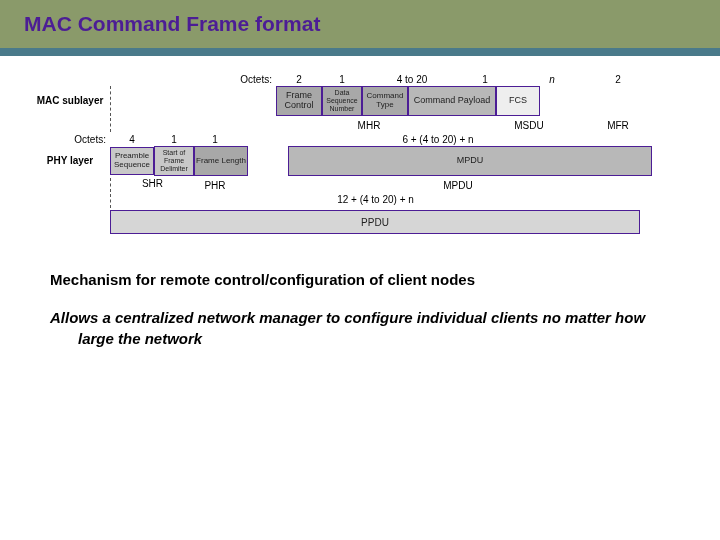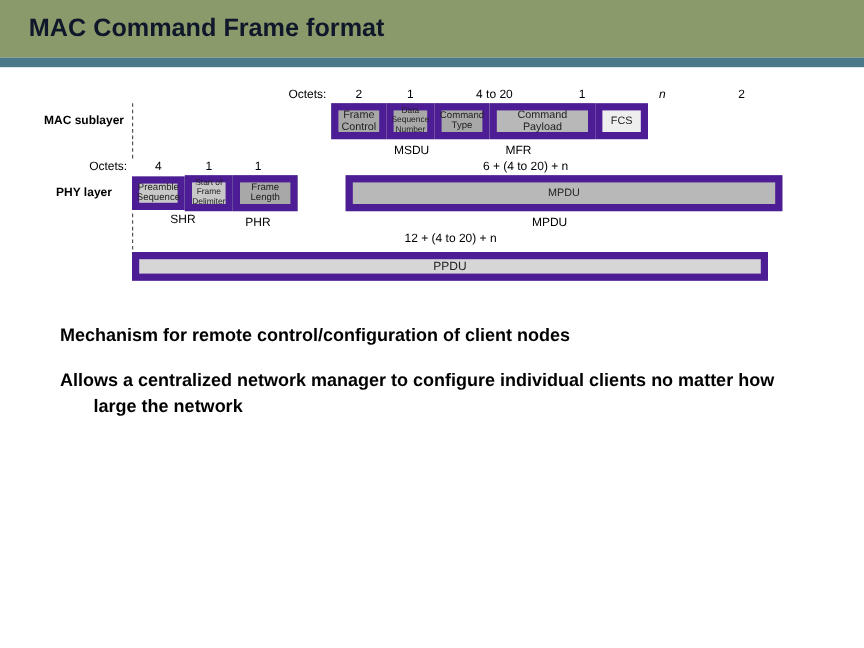--- a/index.html
+++ b/index.html
@@ -1,35 +1,35 @@
 <!DOCTYPE html>
 <html><head>
 <meta charset="utf-8">
 <style>
   * { box-sizing: border-box; margin: 0; padding: 0; }
   body { width: 720px; height: 540px; font-family: Arial, sans-serif; background: #fff; overflow: hidden; }
   .header { background: #8a9a6a; padding: 12px 24px; }
-  .header h1 { color: #0f172a; font-size: 21px; font-weight: bold; }
+  .header h1 { color: #4c1d95; font-size: 21px; font-weight: bold; }
   .stripe { height: 8px; background: #4a7a8a; }
   .diagram { padding: 18px 30px 10px 30px; }
   .row { display: flex; align-items: center; margin-bottom: 2px; }
   .leftlabel { width: 80px; text-align: center; font-size: 10px; font-weight: bold; line-height: 1.2; }
   .octets-row { display: flex; align-items: flex-end; margin-bottom: 1px; }
   .octets-label { font-size: 10px; text-align: right; padding-right: 4px; }
   .spacer { flex-shrink: 0; }
-  .cell { border: 6px solid #4c1d95; display: flex; align-items: center; justify-content: center; text-align: center; font-size: 9px; color: #222; line-height: 1.1; padding: 2px 1px; }
+  .cell { border: 1px solid #4c1d95; display: flex; align-items: center; justify-content: center; text-align: center; font-size: 9px; color: #222; line-height: 1.1; padding: 2px 1px; }
   .gray1 { background: #a8a8a8; }
   .gray2 { background: #c8c8c8; }
   .gray3 { background: #d6d6d6; }
   .gray4 { background: #b8b8b8; }
   .sublabel { font-size: 10px; text-align: center; }
   .dashleft { border-left: 1px dashed #555; }
   .body-text { padding: 24px 62px 0 50px; }
   .body-text p { font-size: 15px; font-weight: bold; margin-bottom: 18px; line-height: 1.35; }
-  .indent { padding-left: 28px; text-indent: -28px; }
+  .indent { padding-left: 28px; text-indent: -28px; font-style: italic; }
   .oct { font-size: 10px; text-align: center; }
 </style>
 </head>
 <body>
 
 <div class="header">
   <h1>MAC Command Frame format</h1>
 </div>
 <div class="stripe"></div>
 
@@ -55,20 +55,21 @@
     <div class="cell gray1" style="width:40px;height:30px;font-size:7px">Data Sequence Number</div>
     <div class="cell gray1" style="width:46px;height:30px;font-size:8px">Command Type</div>
     <div class="cell gray4" style="width:88px;height:30px">Command Payload</div>
     <div class="cell" style="width:44px;height:30px;background:#eee">FCS</div>
   </div>
 
   <div class="row">
     <div class="spacer" style="width:80px"></div>
     <div class="spacer dashleft" style="width:126px;height:14px"></div>
     <div class="spacer" style="width:40px"></div>
+    <div class="sublabel" style="width:186px">MHR</div>
     <div class="sublabel" style="width:134px">MSDU</div>
     <div class="sublabel" style="width:44px">MFR</div>
   </div>
 
   <div class="octets-row">
     <div class="octets-label" style="width:80px;text-align:right">Octets:</div>
     <div class="oct" style="width:44px">4</div>
     <div class="oct" style="width:40px">1</div>
     <div class="oct" style="width:42px">1</div>
     <div class="oct" style="width:404px">6 + (4 to 20) + n</div>

